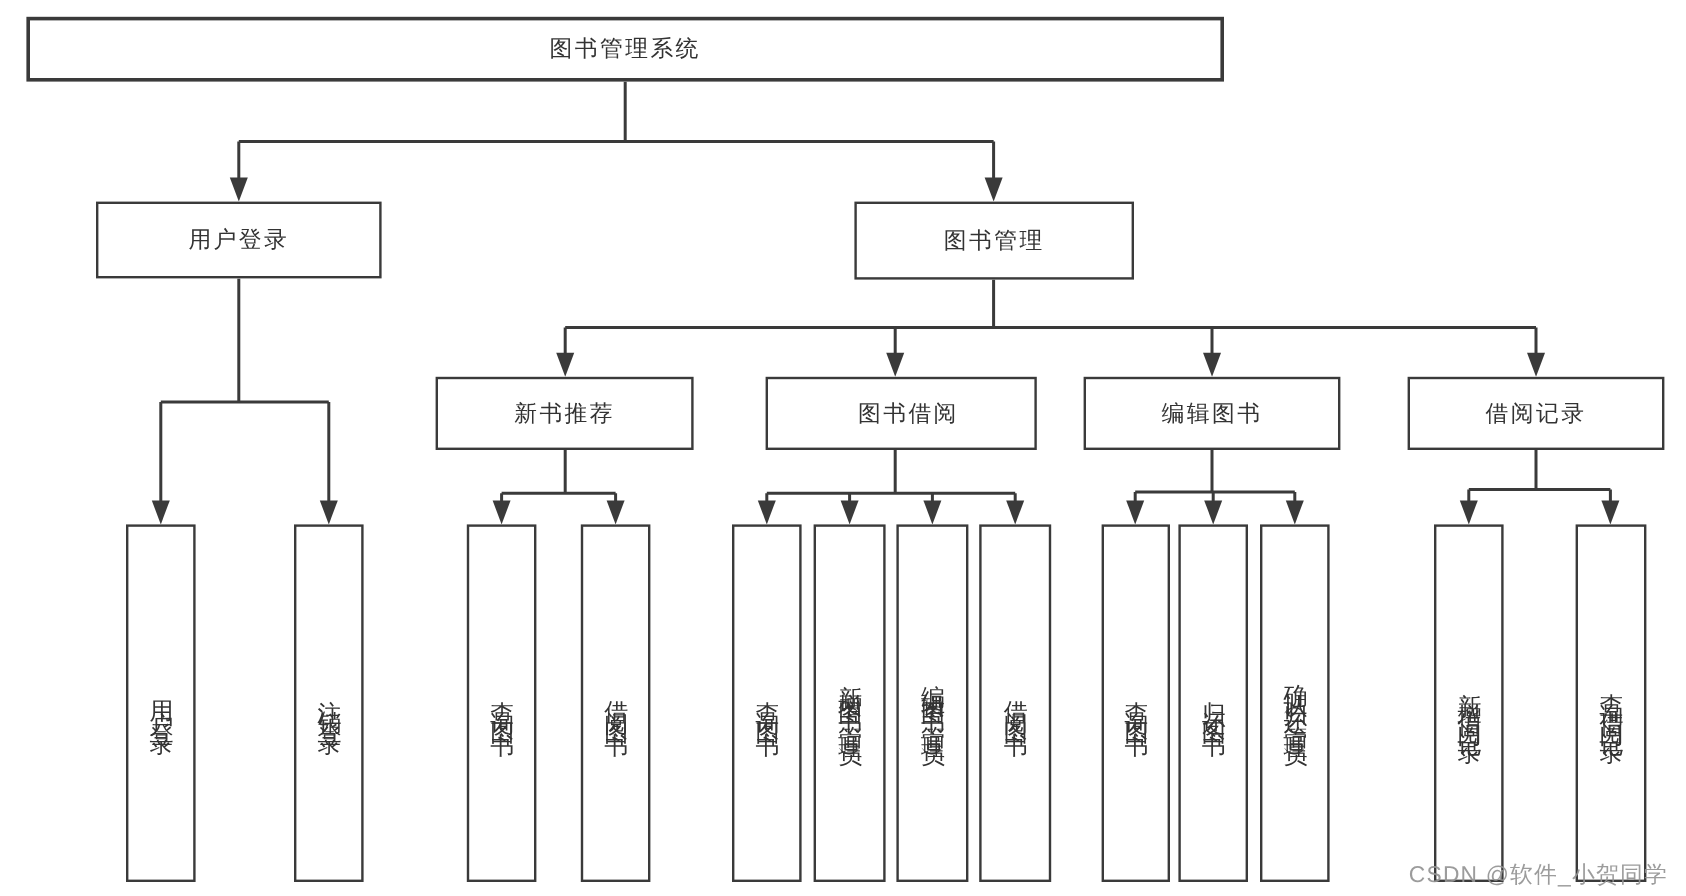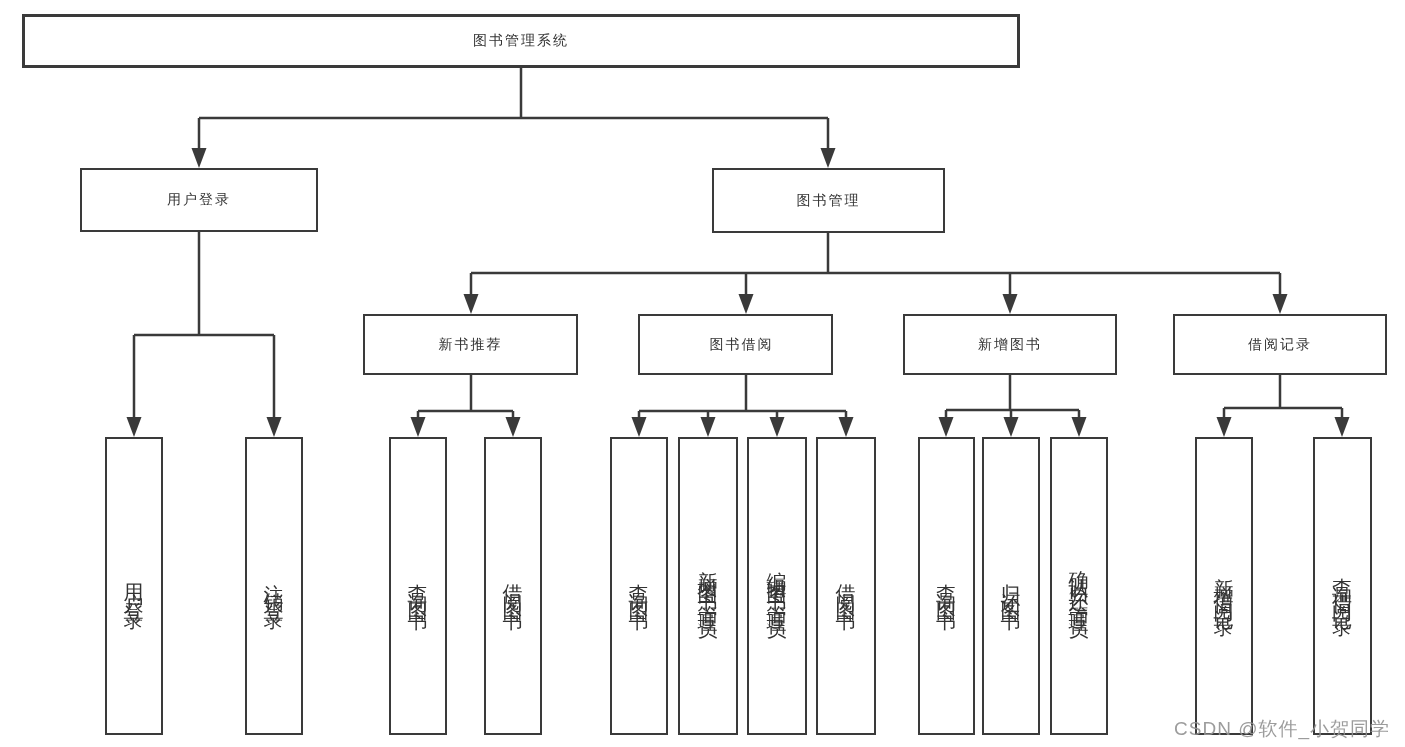--- a/index.html
+++ b/index.html
@@ -19,34 +19,34 @@
     position:absolute;
     box-sizing:border-box;
     border:2px solid var(--line);
     background:#ffffff;
     display:flex;
     align-items:center;
     justify-content:center;
     color:var(--text);
     z-index:2;
   }
-  .h-box{font-size:14px;letter-spacing:2px;}
+  .h-box{font-size:19px;letter-spacing:2px;}
   .v-box{
     font-size:20px;
     writing-mode:vertical-rl;
     letter-spacing:9px;
     line-height:1.0;
     text-align:center;
   }
   
   [data-name="node-root"]{left:22px;top:14px;width:998px;height:54px;border-width:3px;}
   [data-name="node-user-login"]{left:80px;top:168px;width:238px;height:64px;}
   [data-name="node-book-mgmt"]{left:712px;top:168px;width:233px;height:65px;}
   [data-name="node-new-books"]{left:363px;top:314px;width:215px;height:61px;}
-  [data-name="node-book-borrow"]{left:638px;top:314px;width:195px;height:61px;padding-left:12px;}
+  [data-name="node-book-borrow"]{left:638px;top:314px;width:226px;height:61px;padding-left:12px;}
   [data-name="node-current-borrow"]{left:903px;top:314px;width:214px;height:61px;}
   [data-name="node-borrow-records"]{left:1173px;top:314px;width:214px;height:61px;}
   [data-name="leaf-user-login"]{left:105px;top:437px;width:58px;height:298px;}
   [data-name="leaf-logout"]{left:245px;top:437px;width:58px;height:298px;}
   [data-name="leaf-nb-query"]{left:389px;top:437px;width:58px;height:298px;}
   [data-name="leaf-nb-borrow"]{left:484px;top:437px;width:58px;height:298px;}
   [data-name="leaf-bb-query"]{left:610px;top:437px;width:58px;height:298px;}
   [data-name="leaf-bb-add"]{left:678px;top:437px;width:60px;height:298px;letter-spacing:7px;}
   [data-name="leaf-bb-edit"]{left:747px;top:437px;width:60px;height:298px;letter-spacing:7px;}
   [data-name="leaf-bb-borrow"]{left:816px;top:437px;width:60px;height:298px;}
@@ -115,21 +115,21 @@
     <span data-name="node-book-mgmt-label">图书管理</span>
   </div>
 
   <div class="box h-box" data-name="node-new-books">
     <span data-name="node-new-books-label">新书推荐</span>
   </div>
   <div class="box h-box" data-name="node-book-borrow">
     <span data-name="node-book-borrow-label">图书借阅</span>
   </div>
   <div class="box h-box" data-name="node-current-borrow">
-    <span data-name="node-current-borrow-label">新增图书</span>
+    <span data-name="node-current-borrow-label">编辑图书</span>
   </div>
   <div class="box h-box" data-name="node-borrow-records">
     <span data-name="node-borrow-records-label">借阅记录</span>
   </div>
 
   <div class="box v-box" data-name="leaf-user-login">
     <span data-name="leaf-user-login-label">用户登录</span>
   </div>
   <div class="box v-box" data-name="leaf-logout">
     <span data-name="leaf-logout-label">注销登录</span>

